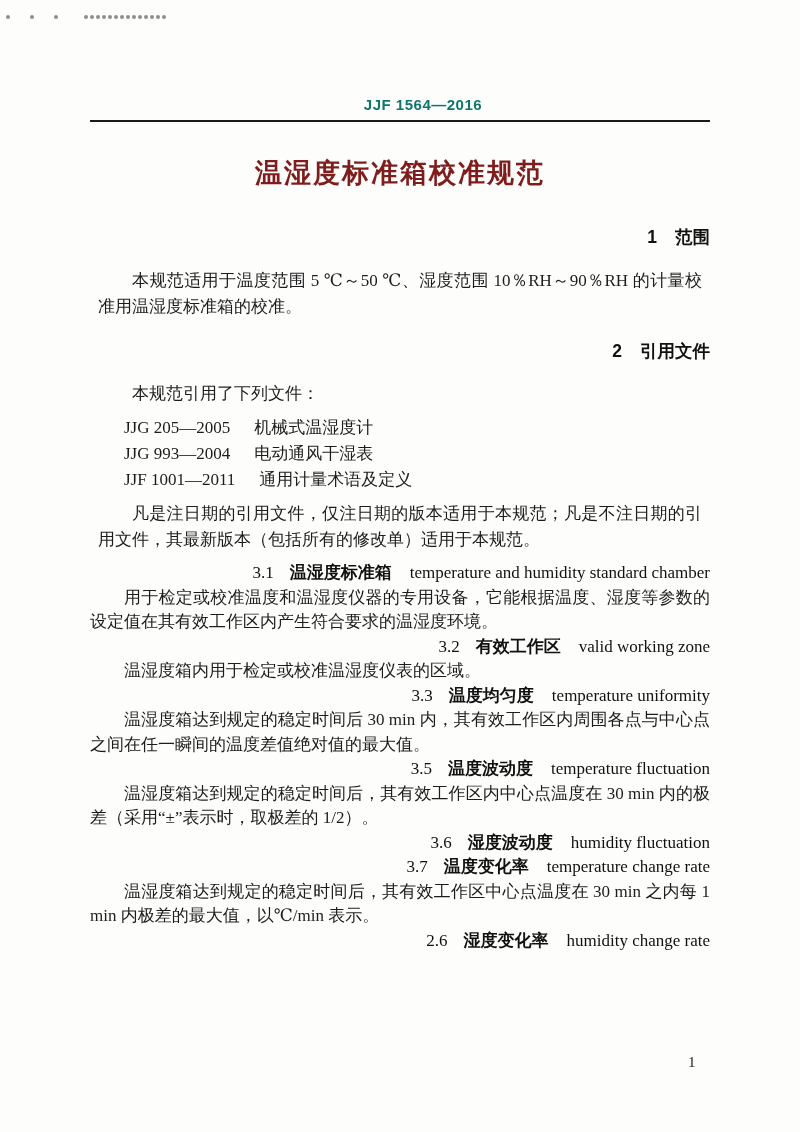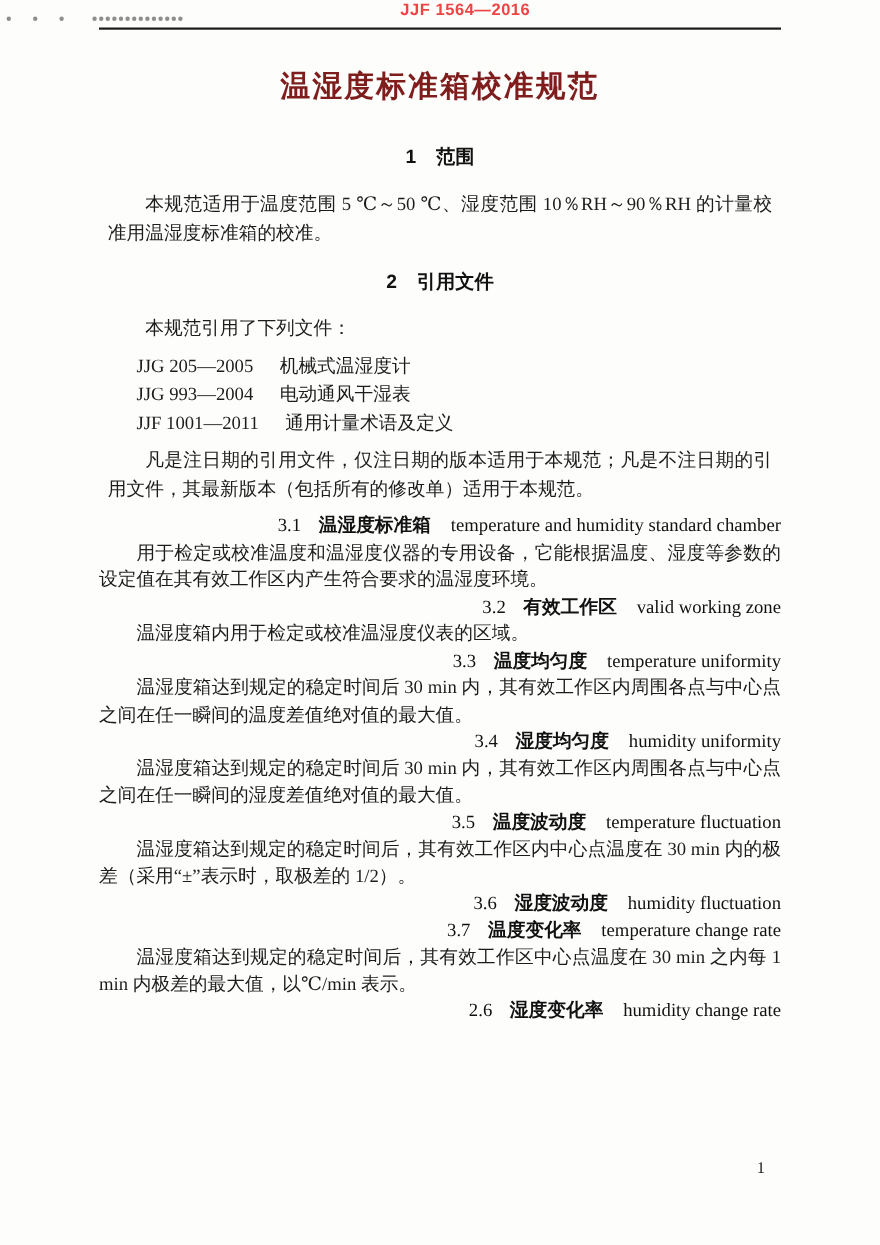--- a/index.html
+++ b/index.html
@@ -28,27 +28,28 @@
     width:4px;height:4px;border-radius:50%;
     background:#8e8e8e;
     display:inline-block;
   }
   .dots .g1 .dot{margin-right:20px;}
   .dots .g2 .dot{margin-right:2px;}
   .g1,.g2{display:inline-flex;}
   .g2{margin-left:6px;}
 
   .doc-header{
+    padding-top:95px;
     text-align:center;
     font-family:"Liberation Sans","DejaVu Sans",sans-serif;
     font-weight:bold;
     font-size:15px;
     line-height:20px;
     letter-spacing:0.5px;
-    color:#ef4444;
+    color:#0f766e;
     margin-left:46px;
   }
   .header-rule{
     margin:5px 90px 0 90px;
     border:none;
     border-top:2px solid #1a1a1a;
     height:0;
   }
   .doc-title{
     margin:34px 90px 0 90px;
@@ -65,21 +66,21 @@
     font-size:17px;
     line-height:26px;
     text-align:justify;
   }
   .sec-head{
     font-family:"Liberation Sans","DejaVu Sans",sans-serif;
     font-weight:bold;
     font-size:17.5px;
     line-height:26px;
     color:#111;
-    text-align:center;
+    text-align:right;
   }
   .sec-head .sec-num{margin-right:18px;}
   .sh1{margin-top:34px;}
   .sh2{margin-top:18px;}
   .sh3{margin-top:6px;}
   .body-para{
     margin:8px;
     text-indent:2em;
   }
   .first-para{margin-top:7px;}
@@ -198,26 +199,20 @@
         <p class="term-def">温湿度箱内用于检定或校准温湿度仪表的区域。</p>
       </div>
 
       <div>
         <p class="term-head">
           <span class="term-num">3.3</span><span class="term-zh">温度均匀度</span><span class="term-en">temperature uniformity</span>
         </p>
         <p class="term-def">温湿度箱达到规定的稳定时间后 30 min 内，其有效工作区内周围各点与中心点之间在任一瞬间的温度差值绝对值的最大值。</p>
       </div>
 
-      <div>
-        <p class="term-head">
-          <span class="term-num">3.4</span><span class="term-zh">湿度均匀度</span><span class="term-en">humidity uniformity</span>
-        </p>
-        <p class="term-def">温湿度箱达到规定的稳定时间后 30 min 内，其有效工作区内周围各点与中心点之间在任一瞬间的湿度差值绝对值的最大值。</p>
-      </div>
 
       <div>
         <p class="term-head">
           <span class="term-num">3.5</span><span class="term-zh">温度波动度</span><span class="term-en">temperature fluctuation</span>
         </p>
         <p class="term-def">温湿度箱达到规定的稳定时间后，其有效工作区内中心点温度在 30 min 内的极差（采用“±”表示时，取极差的 1/2）。</p>
       </div>
 
       <div>
         <p class="term-head">

